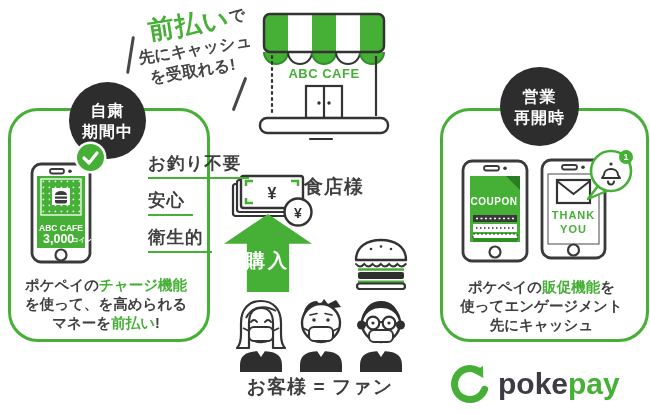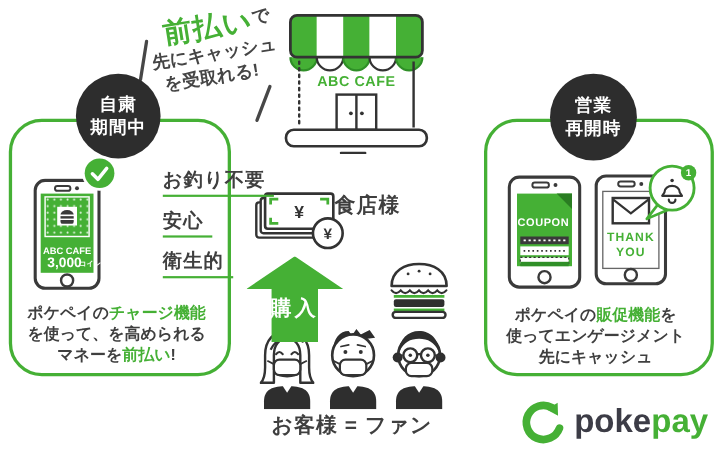--- a/index.html
+++ b/index.html
@@ -30,21 +30,21 @@
   .arrow-label{position:absolute;left:0;right:0;text-align:center;color:#fff;font-weight:700;}
   #buy-label{top:34px;font-size:19px;letter-spacing:3px;}
   #svc-label1{top:13px;font-size:18px;letter-spacing:2px;}
   #svc-label2{top:36px;font-size:12.5px;letter-spacing:0;}
   .up{clip-path:polygon(50% 0%,100% 38%,74% 38%,74% 100%,26% 100%,26% 38%,0% 38%);}
   .down{clip-path:polygon(24% 0%,76% 0%,76% 60%,100% 60%,50% 100%,0% 60%,24% 60%);}
   .check{background:#45b035;border-radius:50%;box-shadow:0 0 0 2.5px #fff;z-index:4;
          display:flex;align-items:center;justify-content:center;}
   .label-big{font-size:19px;font-weight:700;color:#3f3f3f;text-align:center;letter-spacing:1px;}
   
-  #logo{left:472px;top:362px;display:flex;align-items:center;gap:6px;z-index:2;}
+  #logo{left:448px;top:362px;display:flex;align-items:center;gap:6px;z-index:2;}
   .logo-text{font-size:30px;font-weight:700;letter-spacing:0;line-height:44px;}
   .logo-poke{color:#3c3c46;}
   .logo-pay{color:#45b035;}
 </style>
 </head>
 <body>
 
 <div id="stage">
 
   <div class="abs tick" style="left:129px;top:36px;height:38px;transform:rotate(9deg);"></div>
@@ -89,21 +89,21 @@
     <line x1="66" y1="76" x2="66" y2="108" stroke="#333" stroke-width="2.2"></line>
     <circle cx="61" cy="93" r="1.7" fill="#333"></circle>
       <circle cx="71" cy="93" r="1.7" fill="#333"></circle>
 
     <rect x="2" y="108" width="128" height="15" rx="7" fill="#fff" stroke="#333" stroke-width="2.4"></rect>
     <line x1="52" y1="129" x2="74" y2="129" stroke="#333" stroke-width="2.2" stroke-linecap="round"></line>
   </svg>
   <div class="abs label-big" style="left:258px;top:138px;width:132px;margin-top:36px;">飲食店様</div>
 
   <div class="abs panel" style="left:8px;top:108px;width:196px;height:228px;"></div>
-  <div class="abs badge" style="left:69px;top:67px;width:77px;height:77px;">
+  <div class="abs badge" style="left:69px;top:82px;width:77px;height:77px;">
     <span>自粛</span>
     <span>期間中</span>
   </div>
 
   <svg class="abs" style="left:30px;top:162px;z-index:2;" width="62" height="102" viewBox="0 0 62 102">
     <defs>
         <pattern id="dots" width="6" height="6" patternUnits="userSpaceOnUse">
           <circle cx="1.4" cy="1.4" r="0.9" fill="rgba(255,255,255,0.85)"></circle>
         </pattern>
       </defs>
@@ -133,21 +133,21 @@
     <div class="bullet">安心</div>
     <div class="bullet">衛生的</div>
   </div>
 
   <div class="abs caption" style="left:10px;top:276px;width:192px;">
     <div><span>ポケペイの</span><span class="g">チャージ機能</span></div>
     <div>を使って、を高められる</div>
     <div><span>マネーを</span><span class="g">前払い</span><span>!</span></div>
   </div>
 
-  <div class="abs arrow-wrap" style="left:224px;top:214px;width:88px;height:78px;margin-top:19px;">
+  <div class="abs arrow-wrap" style="left:224px;top:214px;width:88px;height:78px;">
     <div class="arrow-shape up"></div>
     <span class="arrow-label" id="buy-label">購入</span>
   </div>
 
   <svg class="abs" style="left:230px;top:170px;" width="90" height="58" viewBox="0 0 90 58">
     <rect x="3" y="14" width="62" height="32" rx="2.5" fill="#fff" stroke="#333" stroke-width="2.2"></rect>
     <rect x="7" y="10" width="62" height="32" rx="2.5" fill="#fff" stroke="#333" stroke-width="2.2"></rect>
     <rect x="11" y="6" width="62" height="32" rx="2.5" fill="#fff" stroke="#333" stroke-width="2.4"></rect>
     <path d="M16,16 V11 H23 M61,11 H68 V16 M16,28 V33 H23 M61,33 H68 V28" fill="none" stroke="#45b035" stroke-width="2.5"></path>
     <text x="42" y="28.5" text-anchor="middle" font-size="16" font-weight="700" fill="#333">¥</text>

